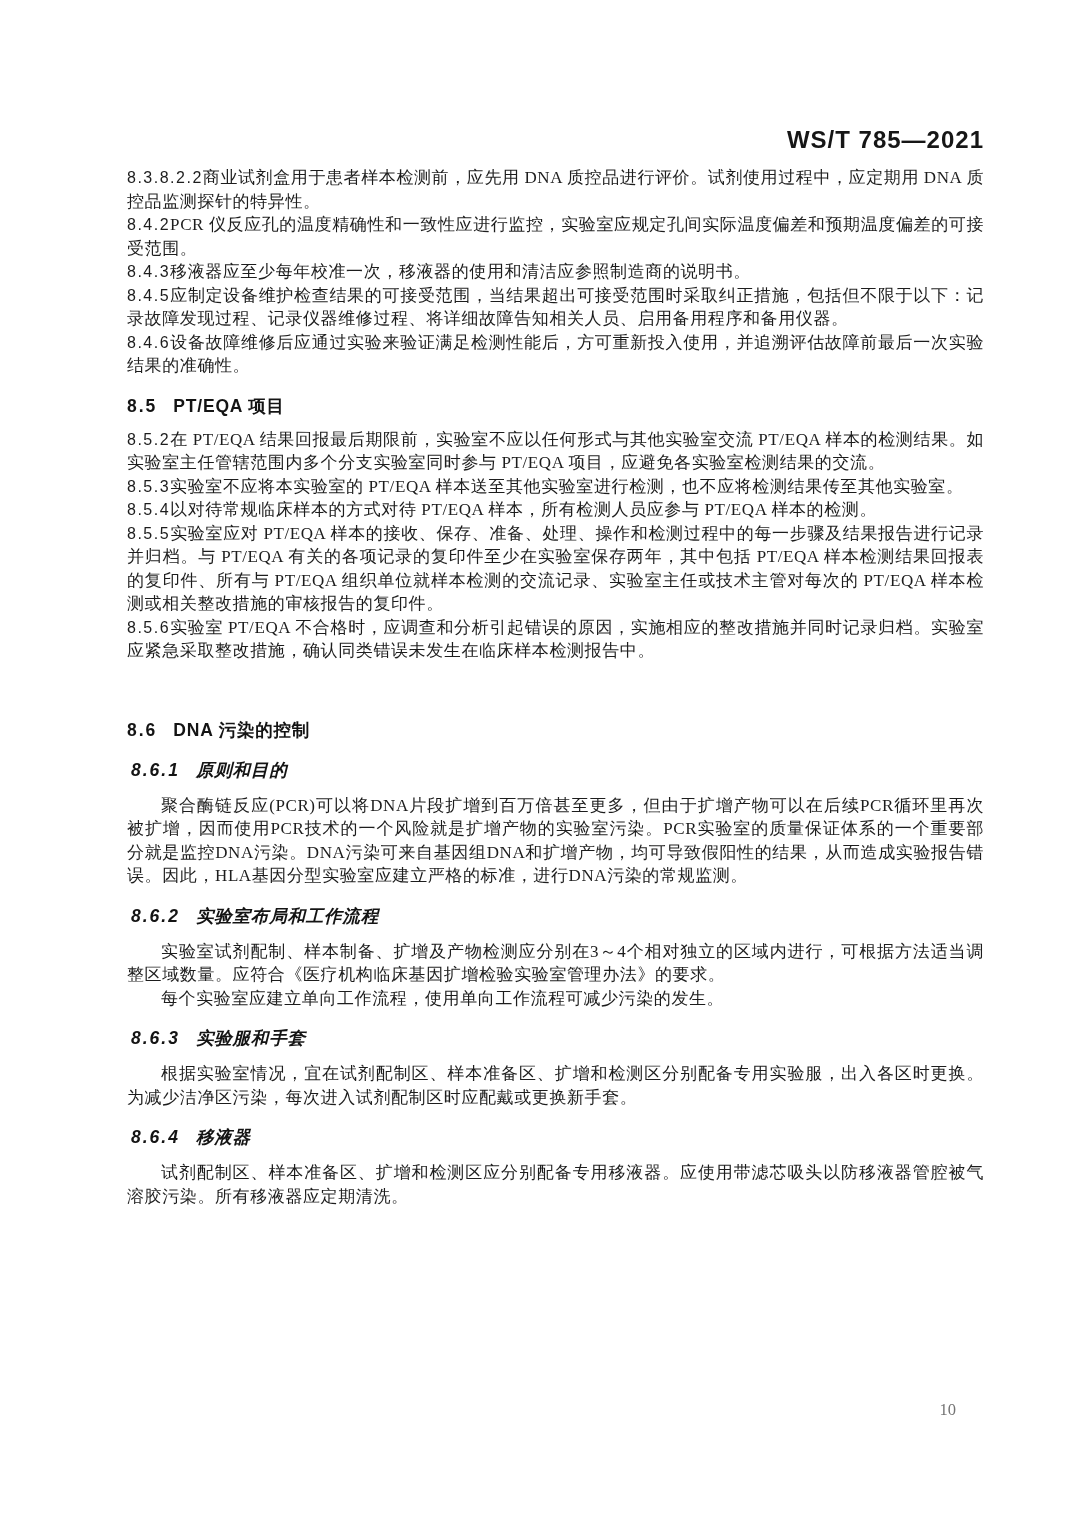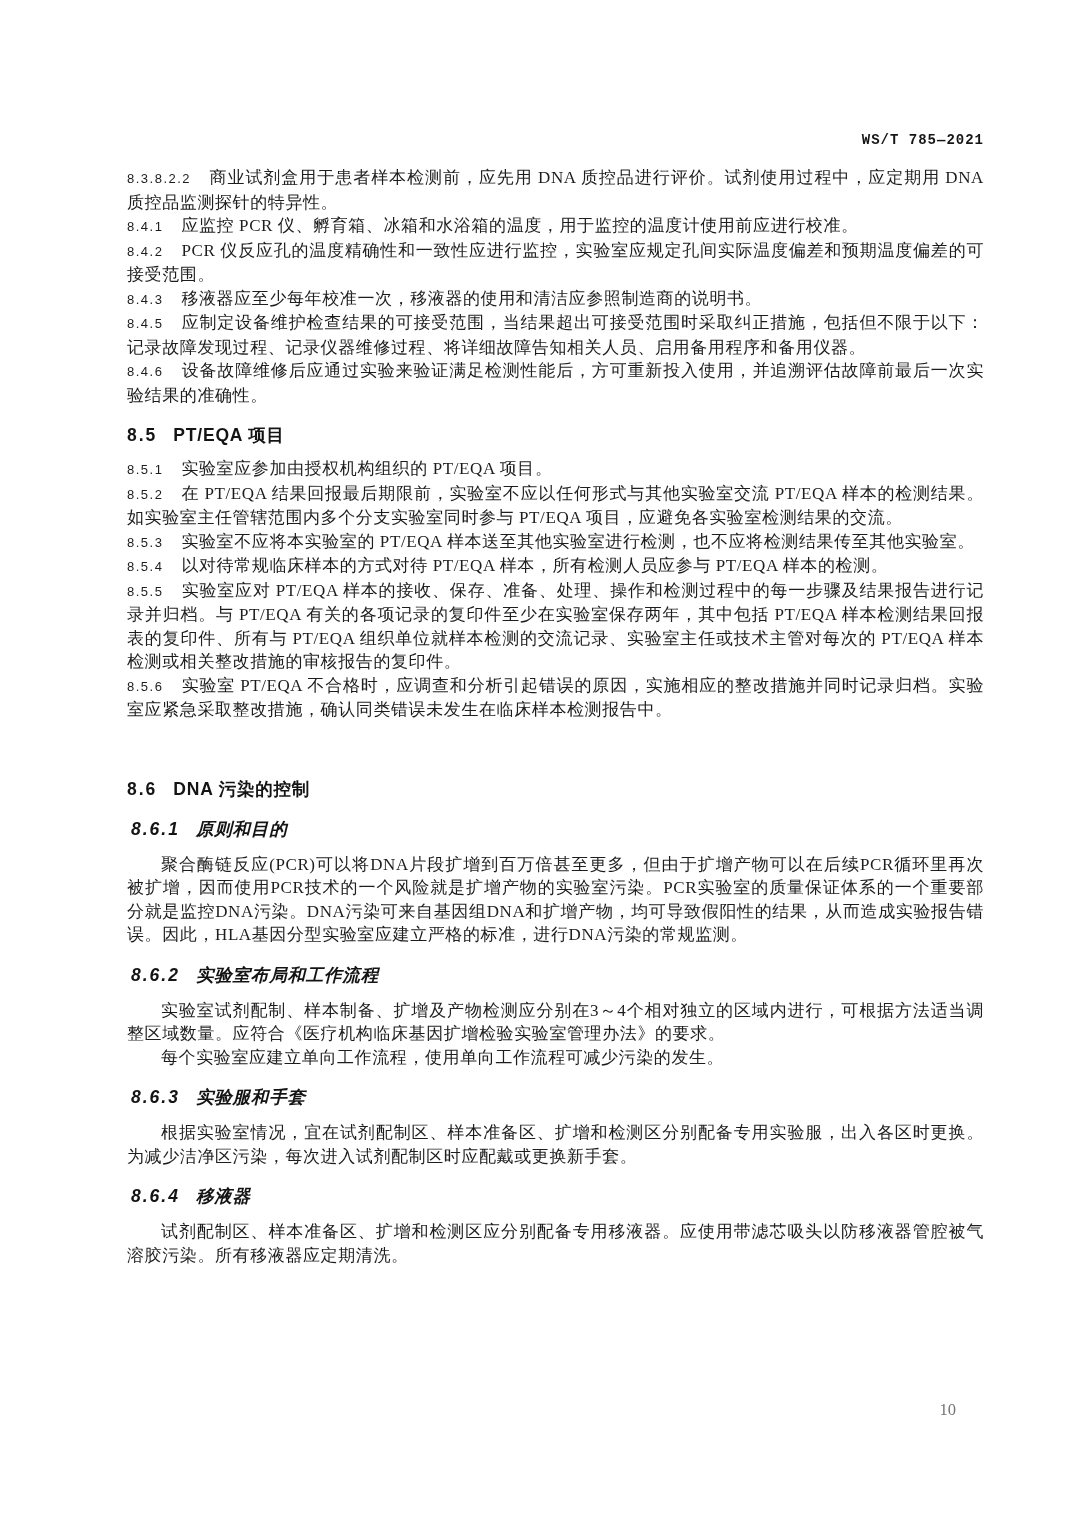--- a/index.html
+++ b/index.html
@@ -13,42 +13,41 @@
     height: 1527px;
     background: #ffffff;
     color: #1d1d1d;
     font-family: "Liberation Serif", "DejaVu Serif", serif;
     overflow: hidden;
     box-sizing: border-box;
     padding: 130px 96px 0 127px;
   }
   .doc-header {
     text-align: right;
-    font-family: Liberation Mono, monospace;
-    font-size: 14px;
+    font-family: Liberation Sans, sans-serif;
+    font-size: 24px;
     line-height: 20px;
     font-weight: 600;
     letter-spacing: 1px;
     color: #161616;
   }
   .doc-body {
     margin-top: 16px;
     font-size: 17px;
     line-height: 23.5px;
     letter-spacing: 0.6px;
     text-align: justify;
   }
   .doc-body p {
     margin: 0;
   }
   p.clause .num {
     font-family: "Liberation Sans", "DejaVu Sans", sans-serif;
-    font-size: 13px;
+    font-size: 16px;
     letter-spacing: 1.5px;
-    margin-right: 18px;
   }
   p.para {
     text-indent: 2em;
   }
   h2.h2, h3.h3 {
     font-family: "Liberation Sans", "DejaVu Sans", sans-serif;
     font-size: 17.5px;
     font-weight: 700;
     line-height: 24px;
     letter-spacing: 0.8px;
@@ -76,27 +75,25 @@
   }
 </style>
 </head>
 <body>
 
 <div class="page">
   <div class="doc-header">WS/T 785—2021</div>
 
   <div class="doc-body">
       <p class="clause"><span class="num">8.3.8.2.2</span><span>商业试剂盒用于患者样本检测前，应先用 DNA 质控品进行评价。试剂使用过程中，应定期用 DNA 质控品监测探针的特异性。</span></p>
-      <p class="clause"><span class="num">8.4.1</span><span>应监控 PCR 仪、孵育箱、冰箱和水浴箱的温度，用于监控的温度计使用前应进行校准。</span></p>
       <p class="clause"><span class="num">8.4.2</span><span>PCR 仪反应孔的温度精确性和一致性应进行监控，实验室应规定孔间实际温度偏差和预期温度偏差的可接受范围。</span></p>
       <p class="clause"><span class="num">8.4.3</span><span>移液器应至少每年校准一次，移液器的使用和清洁应参照制造商的说明书。</span></p>
       <p class="clause"><span class="num">8.4.5</span><span>应制定设备维护检查结果的可接受范围，当结果超出可接受范围时采取纠正措施，包括但不限于以下：记录故障发现过程、记录仪器维修过程、将详细故障告知相关人员、启用备用程序和备用仪器。</span></p>
       <p class="clause"><span class="num">8.4.6</span><span>设备故障维修后应通过实验来验证满足检测性能后，方可重新投入使用，并追溯评估故障前最后一次实验结果的准确性。</span></p>
       <h2 class="h2"><span class="num">8.5</span><span>PT/EQA 项目</span></h2>
-      <p class="clause"><span class="num">8.5.1</span><span>实验室应参加由授权机构组织的 PT/EQA 项目。</span></p>
       <p class="clause"><span class="num">8.5.2</span><span>在 PT/EQA 结果回报最后期限前，实验室不应以任何形式与其他实验室交流 PT/EQA 样本的检测结果。如实验室主任管辖范围内多个分支实验室同时参与 PT/EQA 项目，应避免各实验室检测结果的交流。</span></p>
       <p class="clause"><span class="num">8.5.3</span><span>实验室不应将本实验室的 PT/EQA 样本送至其他实验室进行检测，也不应将检测结果传至其他实验室。</span></p>
       <p class="clause"><span class="num">8.5.4</span><span>以对待常规临床样本的方式对待 PT/EQA 样本，所有检测人员应参与 PT/EQA 样本的检测。</span></p>
       <p class="clause"><span class="num">8.5.5</span><span>实验室应对 PT/EQA 样本的接收、保存、准备、处理、操作和检测过程中的每一步骤及结果报告进行记录并归档。与 PT/EQA 有关的各项记录的复印件至少在实验室保存两年，其中包括 PT/EQA 样本检测结果回报表的复印件、所有与 PT/EQA 组织单位就样本检测的交流记录、实验室主任或技术主管对每次的 PT/EQA 样本检测或相关整改措施的审核报告的复印件。</span></p>
       <p class="clause"><span class="num">8.5.6</span><span>实验室 PT/EQA 不合格时，应调查和分析引起错误的原因，实施相应的整改措施并同时记录归档。实验室应紧急采取整改措施，确认同类错误未发生在临床样本检测报告中。</span></p>
       <h2 class="h2 space-before"><span class="num">8.6</span><span>DNA 污染的控制</span></h2>
       <h3 class="h3"><span class="num">8.6.1</span><span>原则和目的</span></h3>
       <p class="para"><span>聚合酶链反应(PCR)可以将DNA片段扩增到百万倍甚至更多，但由于扩增产物可以在后续PCR循环里再次被扩增，因而使用PCR技术的一个风险就是扩增产物的实验室污染。PCR实验室的质量保证体系的一个重要部分就是监控DNA污染。DNA污染可来自基因组DNA和扩增产物，均可导致假阳性的结果，从而造成实验报告错误。因此，HLA基因分型实验室应建立严格的标准，进行DNA污染的常规监测。</span></p>
       <h3 class="h3"><span class="num">8.6.2</span><span>实验室布局和工作流程</span></h3>
       <p class="para"><span>实验室试剂配制、样本制备、扩增及产物检测应分别在3～4个相对独立的区域内进行，可根据方法适当调整区域数量。应符合《医疗机构临床基因扩增检验实验室管理办法》的要求。</span></p>

